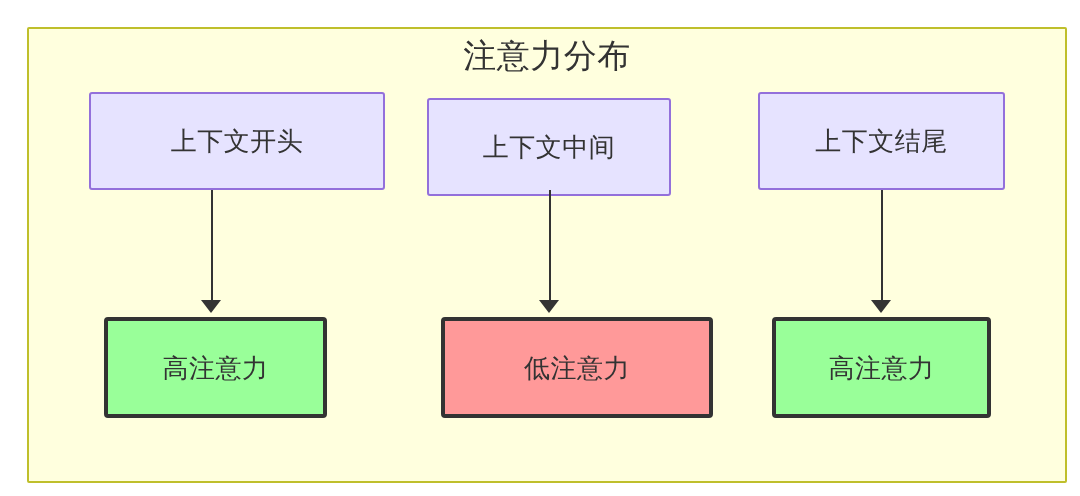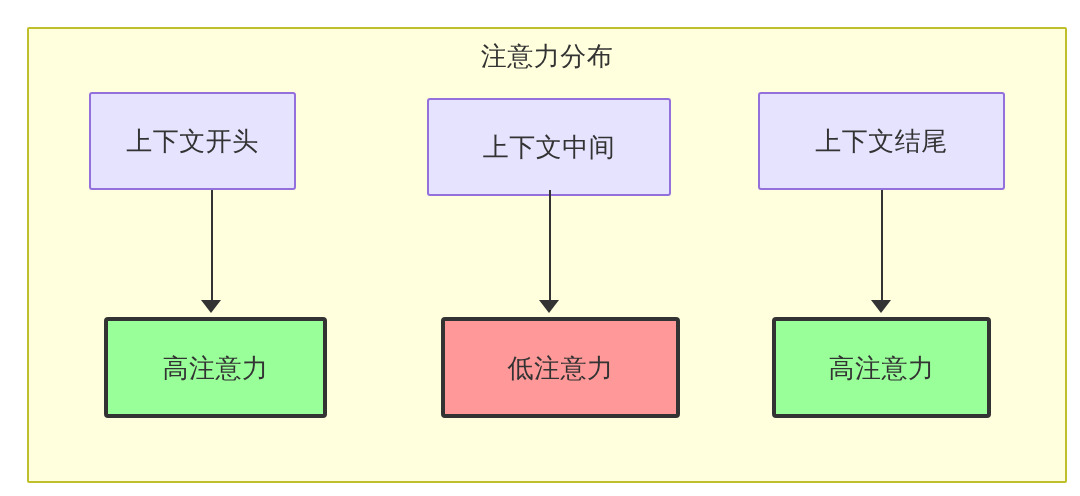--- a/index.html
+++ b/index.html
@@ -31,21 +31,21 @@
     background: #ffffde;
     border: 2px solid #bfbf2b;
     border-radius: 2px;
   }
   .subgraph-title {
     position: absolute;
     left: 0;
     top: 12px;
     width: 100%;
     text-align: center;
-    font-size: 26px;
+    font-size: 33px;
     line-height: 30px;
     color: #333333;
     letter-spacing: 0.5px;
     white-space: nowrap;
   }
 
   
   .node {
     position: absolute;
     box-sizing: border-box;
@@ -90,35 +90,35 @@
 </style>
 </head>
 <body>
 
 <div id="canvas">
 
   <div class="subgraph">
     <div class="subgraph-title">注意力分布</div>
   </div>
 
-  <div class="node ctx" style="left:89px; top:92px; width:207px; height:98px;text-align:right;">
+  <div class="node ctx" style="left:89px; top:92px; width:296px; height:98px;text-align:right;">
     <span>上下文开头</span>
   </div>
   <div class="edge" style="left:211px; top:190px; height:110px;"></div>
   <div class="arrowhead" style="left:201px; top:300px;"></div>
   <div class="node hi" style="left:104px; top:317px; width:223px; height:101px;">
     <span>高注意力</span>
   </div>
 
   <div class="node ctx" style="left:427px; top:98px; width:244px; height:98px;">
     <span>上下文中间</span>
   </div>
   <div class="edge" style="left:549px; top:190px; height:110px;"></div>
   <div class="arrowhead" style="left:539px; top:300px;"></div>
-  <div class="node lo" style="left:441px; top:317px; width:239px; height:101px;align-items:center;">
+  <div class="node lo" style="left:441px; top:317px; width:272px; height:101px;align-items:center;">
     <span>低注意力</span>
   </div>
 
   <div class="node ctx" style="left:758px; top:92px; width:247px; height:98px;">
     <span>上下文结尾</span>
   </div>
   <div class="edge" style="left:881px; top:190px; height:110px;"></div>
   <div class="arrowhead" style="left:871px; top:300px;"></div>
   <div class="node hi" style="left:772px; top:317px; width:219px; height:101px;">
     <span>高注意力</span>

